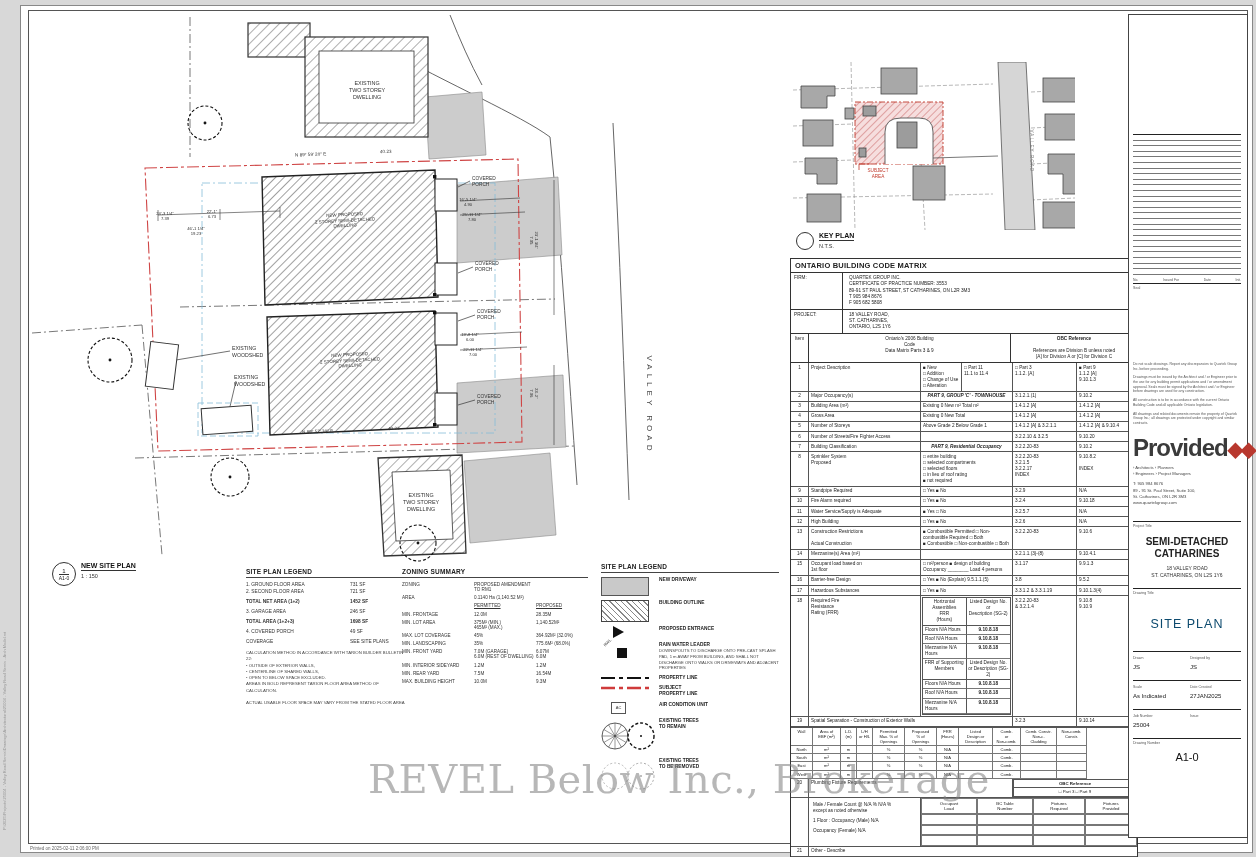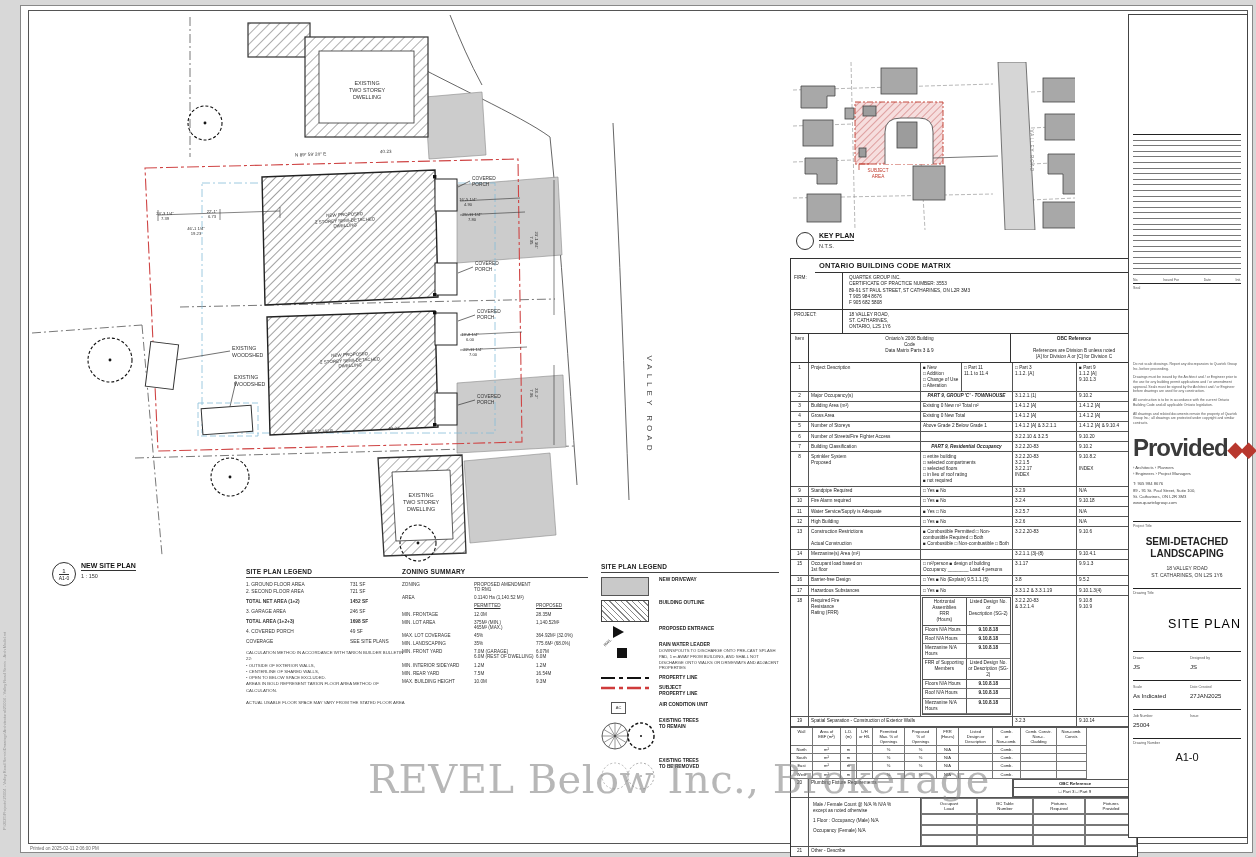--- a/index.html
+++ b/index.html
@@ -31,21 +31,21 @@
   .plan-title{position:absolute;left:52px;top:562px;display:flex;align-items:flex-start;}
   .tcirc{width:22px;height:22px;border:1.2px solid #333;border-radius:50%;font-size:5px;display:flex;flex-direction:column;align-items:center;justify-content:center;color:#222;}
   .tcirc .t{border-bottom:1px solid #333;padding:0 3px;font-size:6px;}
   .ttl{margin-left:5px;}
   .ttl .nm{font-size:7px;font-weight:bold;border-bottom:1.2px solid #333;padding-bottom:1px;color:#111;}
   .ttl .sc{font-size:5.5px;color:#333;margin-top:2px;}
   .keyplan-title{position:absolute;left:796px;top:232px;display:flex;align-items:flex-start;}
   .kcirc{width:16px;height:16px;border:1.1px solid #333;border-radius:50%;}
   
   .matrix{position:absolute;left:790px;top:258px;width:346px;background:#fff;border:1.4px solid #333;font-size:4.7px;color:#222;}
-  .mx-title{font-size:7.5px;font-weight:bold;padding:2px 4px;border-bottom:1px solid #333;letter-spacing:.2px;margin-left:24px;}
+  .mx-title{font-size:7.5px;font-weight:bold;padding:2px 4px;border-bottom:1px solid #333;letter-spacing:.2px;}
   .mx-band{display:grid;grid-template-columns:52px 1fr;border-bottom:1px solid #333;}
   .mx-band .lab{padding:2px 3px;border-right:1px solid #333;}
   .mx-band .val{padding:2px 6px;white-space:pre-line;line-height:1.35;}
   .mx-colhead{display:grid;grid-template-columns:18px 1fr 126px;border-bottom:1px solid #333;text-align:center;}
   .mx-colhead>div{padding:2px 2px;white-space:pre-line;line-height:1.3;}
   .mx-colhead .c1{border-right:1px solid #333;}
   .mx-colhead .c2{border-right:1px solid #333;}
   .mx-colhead .bold{font-weight:bold;}
   .mx-row{display:grid;grid-template-columns:18px 112px 1fr 64px 60px;border-bottom:1px solid #555;}
   .mx-row>div{padding:1.5px 2px;white-space:pre-line;line-height:1.3;border-right:1px solid #555;}
@@ -81,21 +81,21 @@
   .tb-notes{margin-top:72px;font-size:3.5px;color:#555;line-height:1.35;}
   .tb-notes p{margin:0 0 4px 0;}
   .qlogo{margin-top:8px;font-size:24px;font-weight:bold;color:#3a3a3a;letter-spacing:-1px;font-family:"Liberation Sans",sans-serif;}
   .qlogo .diam{color:#b8382e;font-size:20px;letter-spacing:-2px;}
   .q-serv{font-size:4.2px;color:#444;margin-top:3px;line-height:1.5;white-space:pre-line;}
   .q-contact{font-size:4.2px;color:#444;margin-top:4px;line-height:1.5;white-space:pre-line;}
   .tb-sec{border-top:1.6px solid #222;margin-top:8px;padding-top:2px;}
   .tb-lab{font-size:3.6px;color:#555;}
   .proj-name{font-size:10px;font-weight:bold;text-align:center;color:#222;margin-top:8px;line-height:1.25;}
   .proj-addr{font-size:5px;text-align:center;color:#333;margin-top:4px;line-height:1.5;}
-  .dwg-name{font-size:12.5px;text-align:right;color:#000000;margin:22px 0 20px 0;letter-spacing:1px;}
+  .dwg-name{font-size:12.5px;text-align:center;color:#0c4a6e;margin:22px 0 20px 0;letter-spacing:1px;}
   .fld-grid{display:grid;grid-template-columns:1fr 1fr;column-gap:6px;}
   .fld{padding-top:2px;}
   .fld .v{font-size:6px;color:#222;margin-top:4px;min-height:8px;}
   .dwg-no{font-size:11px;text-align:center;color:#111;margin-top:6px;}
 </style>
 </head>
 <body>
 <div id="page">
 
 <div class="sheet"></div>
@@ -763,21 +763,21 @@
   <div class="qlogo"><span>Provided</span><span class="diam">◆◆</span></div>
   <div class="q-serv">› Architects      › Planners
 › Engineers      › Project Managers</div>
   <div class="q-contact">T:   905 984 8676
 89 - 91 St. Paul Street, Suite 100,
 St. Catharines, ON L2R 3M3
 www.quartekgroup.com</div>
   <div class="tb-sec" style="margin-top:14px;">
     <div class="tb-lab">Project Title</div>
     <div class="proj-name" style="white-space:pre-line;">SEMI-DETACHED
-LANDSCAPING</div>
+CATHARINES</div>
     <div class="proj-addr" style="white-space:pre-line;">18 VALLEY ROAD
 ST. CATHARINES, ON  L2S 1Y6</div>
   </div>
   <div class="tb-sec">
     <div class="tb-lab">Drawing Title</div>
     <div class="dwg-name">SITE PLAN</div>
   </div>
   <div class="tb-sec fld-grid">
     <div class="fld">
           <div class="tb-lab">Drawn</div>

